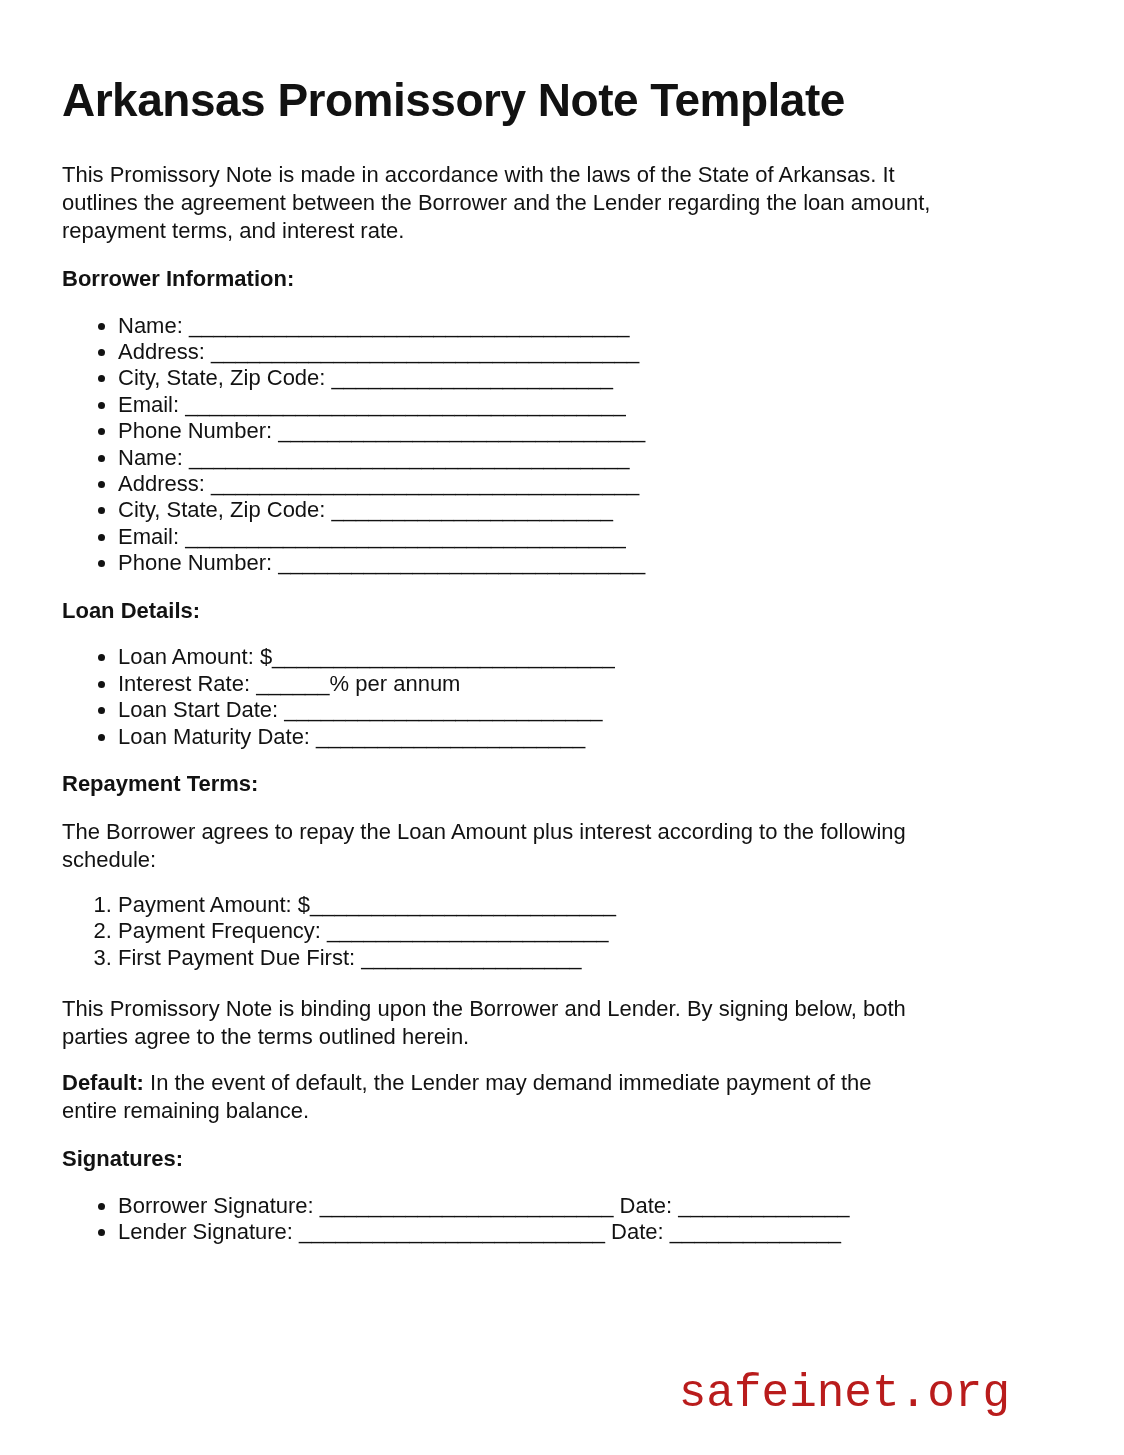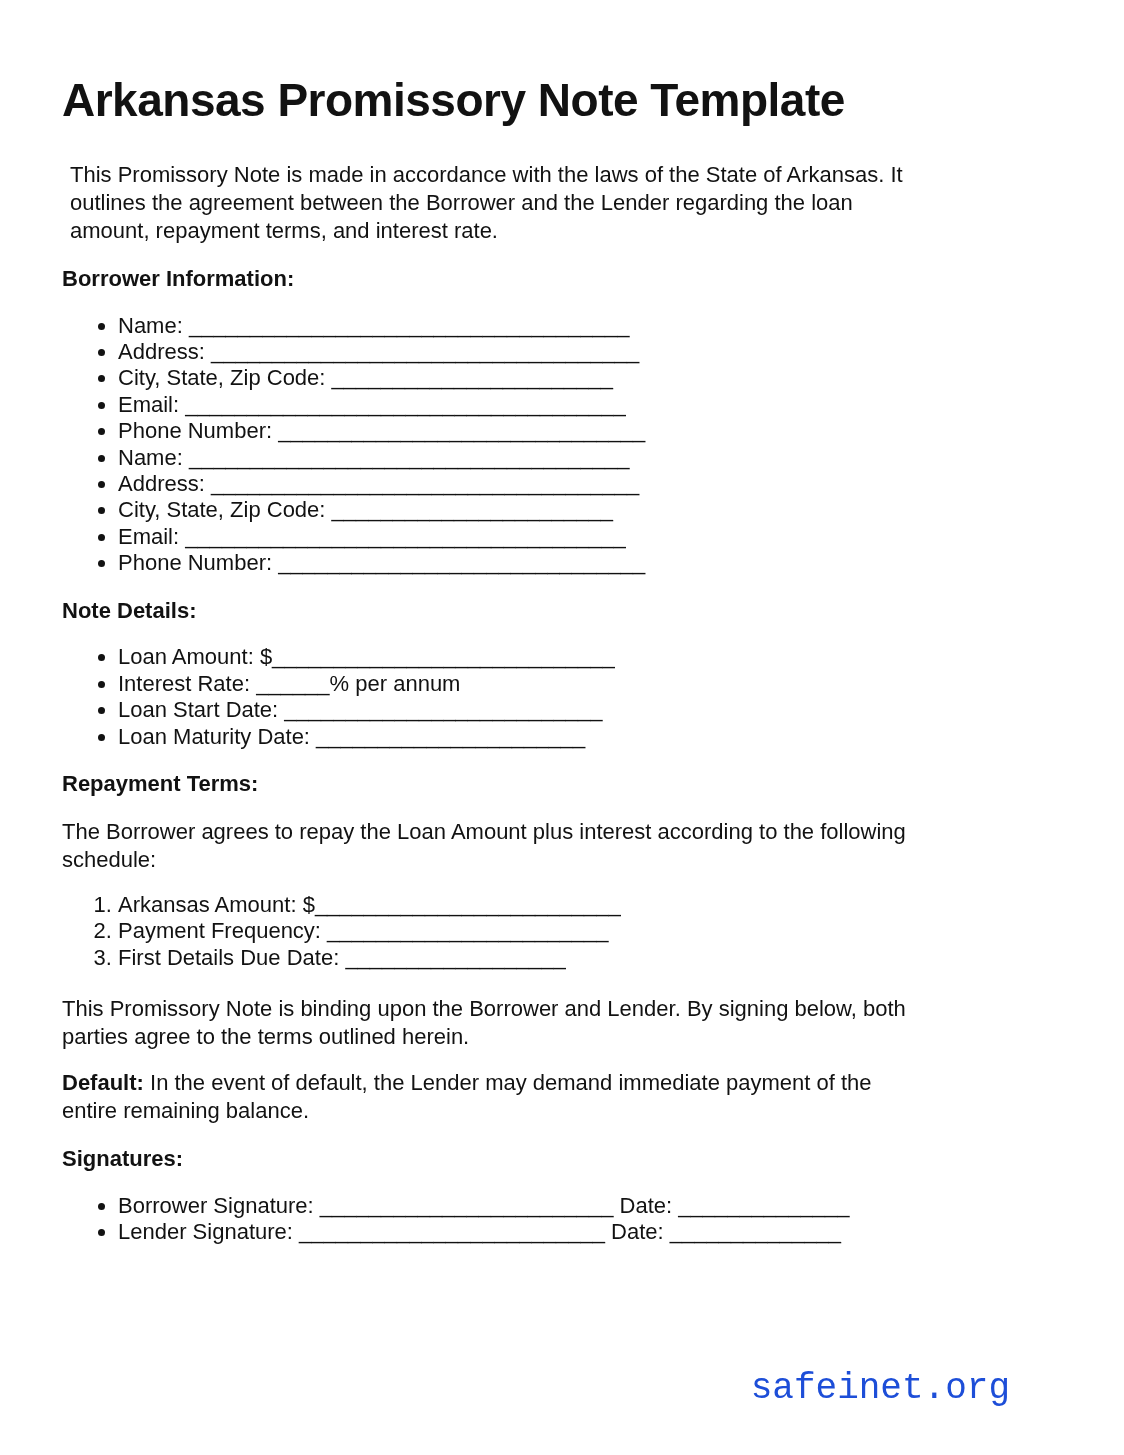--- a/index.html
+++ b/index.html
@@ -21,42 +21,42 @@
     line-height: 1.27;
   }
   h1.doc-title {
     font-size: 46px;
     line-height: 1.15;
     font-weight: 700;
     margin: 0 0 34px 0;
     letter-spacing: -0.5px;
     white-space: nowrap;
   }
-  p { margin: 8px; }
+  p { margin: 0; }
   p.spaced { margin: 0 0 18px 0; }
   h2.section-heading {
     font-size: 22px;
     line-height: 1.27;
     font-weight: 700;
     margin: 20px 0;
   }
   ul.field-list, ol.numbered-list {
     margin: 0;
     padding: 0 0 0 56px;
   }
   ol.numbered-list { margin: 0 0 24px 0; }
   li { line-height: 1.2; }
   strong.inline-label { font-weight: 700; }
   .watermark {
     position: absolute;
     top: 1368px;
     right: 34px;
     font-family: "Liberation Mono", monospace;
-    font-size: 36px;
-    color: #1d4ed8;
+    font-size: 46px;
+    color: #b91c1c;
     letter-spacing: 0px;
     white-space: nowrap;
   }
 </style>
 </head>
 <body>
 
 <div class="page">
   <div class="content">
 
@@ -74,34 +74,34 @@
     </ul>
 
     <ul class="field-list">
       <li>Name: ____________________________________</li>
       <li>Address: ___________________________________</li>
       <li>City, State, Zip Code: _______________________</li>
       <li>Email: ____________________________________</li>
       <li>Phone Number: ______________________________</li>
     </ul>
 
-    <h2 class="section-heading">Note Details:</h2>
+    <h2 class="section-heading">Loan Details:</h2>
     <ul class="field-list">
       <li>Loan Amount: $____________________________</li>
       <li>Interest Rate: ______% per annum</li>
       <li>Loan Start Date: __________________________</li>
       <li>Loan Maturity Date: ______________________</li>
     </ul>
 
     <h2 class="section-heading">Repayment Terms:</h2>
     <p class="spaced">The Borrower agrees to repay the Loan Amount plus interest according to the following schedule:</p>
     <ol class="numbered-list">
-      <li>Arkansas Amount: $_________________________</li>
+      <li>Payment Amount: $_________________________</li>
       <li>Payment Frequency: _______________________</li>
-      <li>First Details Due Date: __________________</li>
+      <li>First Payment Due First: __________________</li>
     </ol>
 
     <p class="spaced">This Promissory Note is binding upon the Borrower and Lender. By signing below, both parties agree to the terms outlined herein.</p>
 
     <p class="spaced">
       <strong class="inline-label">Default:</strong>
       <span>In the event of default, the Lender may demand immediate payment of the entire remaining balance.</span>
     </p>
 
     <h2 class="section-heading">Signatures:</h2>

